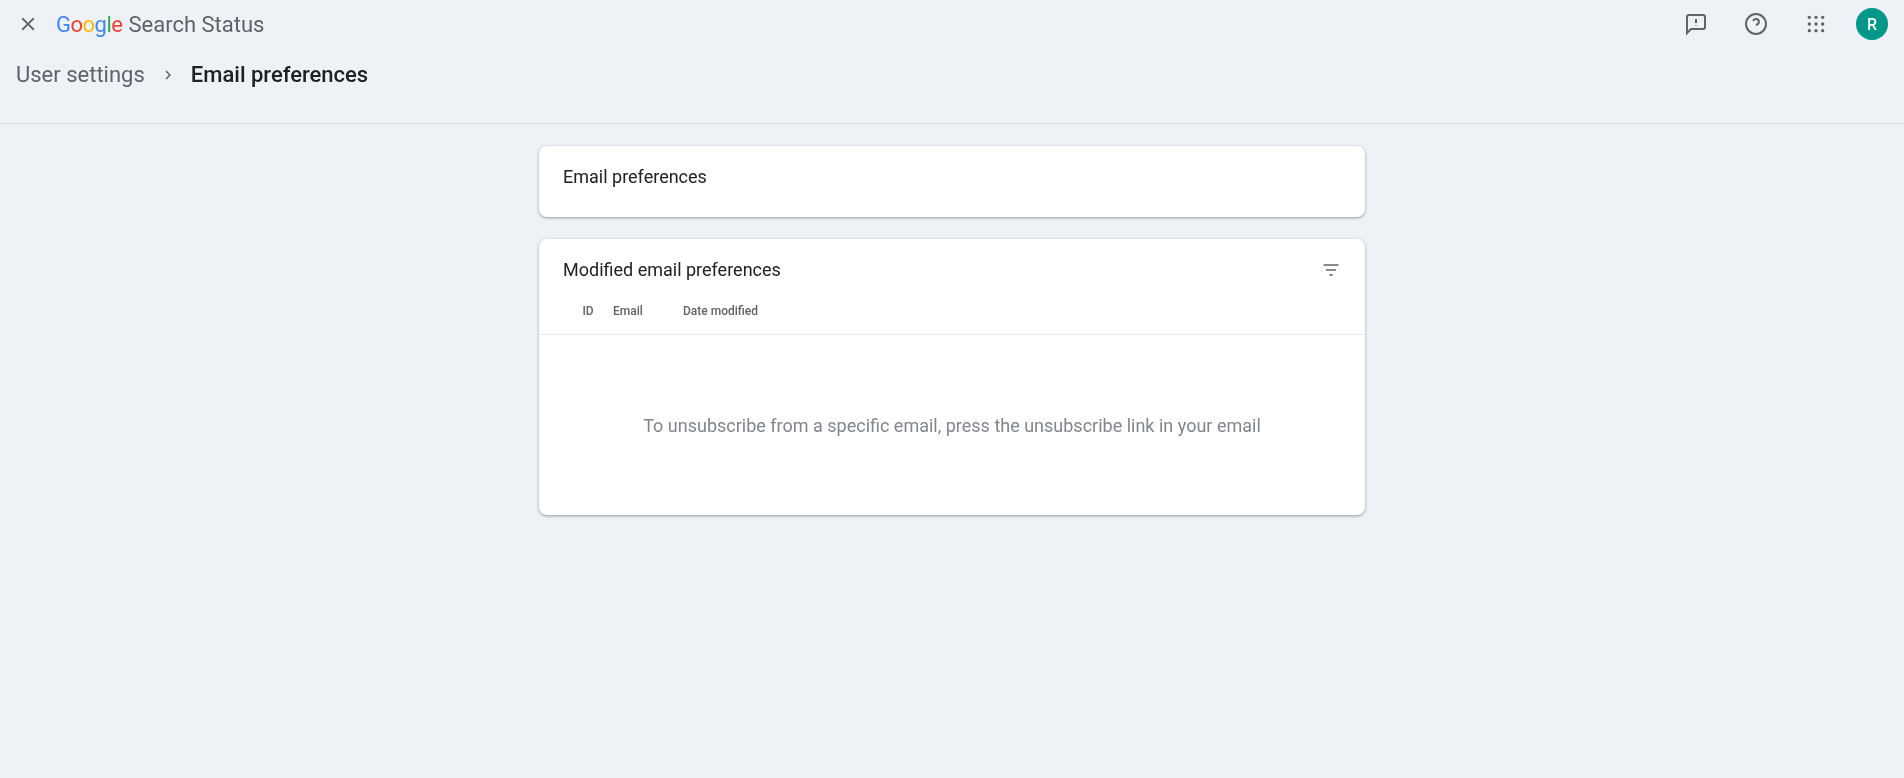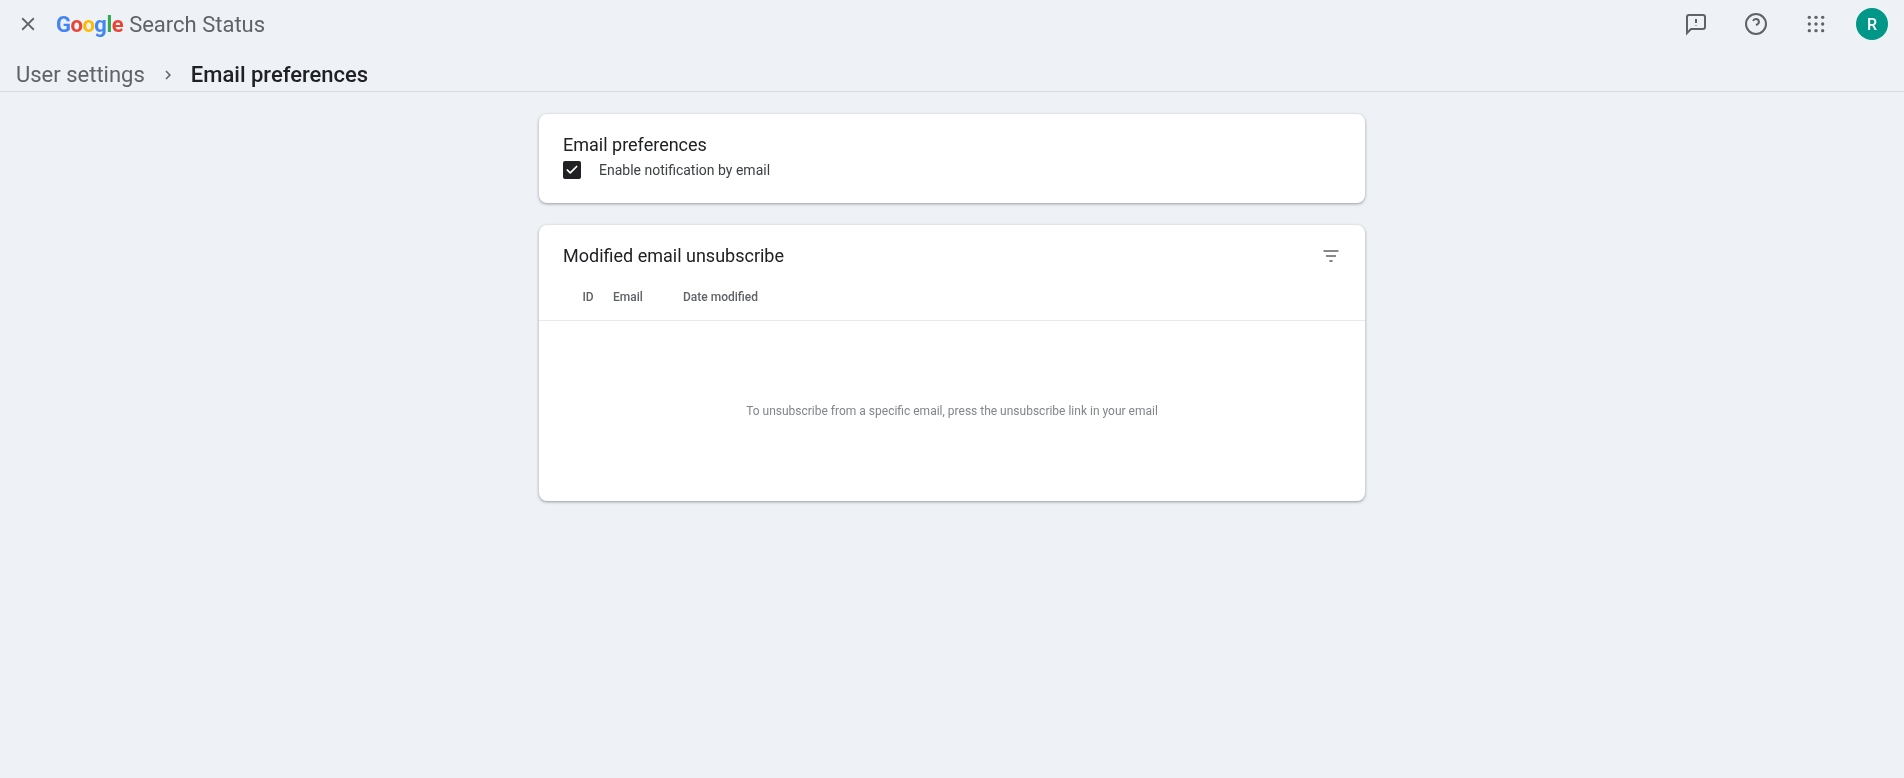--- a/index.html
+++ b/index.html
@@ -29,21 +29,21 @@
     cursor: pointer;
     color: #5f6368;
   }
   .logo-wrap {
     display: flex;
     align-items: center;
     gap: 6px;
   }
   .google-logo {
     font-size: 22px;
-    font-weight: 700;
+    font-weight: 400;
     letter-spacing: -0.5px;
   }
   .g1 { color:#4285F4; }
   .g2 { color:#EA4335; }
   .g3 { color:#FBBC05; }
   .g4 { color:#4285F4; }
   .g5 { color:#34A853; }
   .g6 { color:#EA4335; }
   .product-name {
     font-size: 22px;
@@ -69,21 +69,21 @@
     color: #fff;
     display:flex; align-items:center; justify-content:center;
     font-size:16px;
     font-weight:500;
     cursor:pointer;
   }
   .breadcrumb {
     display:flex;
     align-items:center;
     gap: 14px;
-    padding: 14px 16px 4px 16px;
+    padding: 14px 16px 36px 16px;
     font-size: 22px;
     color:#5f6368;
     border-bottom: 1px solid #dadce0;
   }
   .breadcrumb-current {
     color:#202124;
     font-weight:500;
   }
   .chevron {
     color:#5f6368;
@@ -161,21 +161,21 @@
   }
   .col-subject { flex:1; }
   .col-id { width:50px; text-align:center; }
   .col-status { width:70px; text-align:left; }
   .col-date { width:110px; text-align:left; }
   .empty-body {
     height: 180px;
     display:flex;
     align-items:center;
     justify-content:center;
-    font-size:12px;
+    font-size:18px;
     color:#80868b;
     padding: 0 24px;
   }
   svg { display:block; }
   .breadcrumb-link { cursor:pointer; }
 </style>
 </head>
 <body>
 
 <div class="header">
@@ -230,34 +230,26 @@
       </svg>
   </span>
   <span class="breadcrumb-current">Email preferences</span>
 </div>
 
 <div class="content">
 
   <div class="card">
     <div class="card-pad">
       <div class="card-title">Email preferences</div>
-      <div class="checkbox-row">
-        <div class="checkbox">
-          <svg width="14" height="14" viewBox="0 0 24 24" fill="none" stroke-width="3" stroke-linecap="round" stroke-linejoin="round">
-              <polyline points="20 6 9 17 4 12"></polyline>
-            </svg>
-        </div>
-        <span class="checkbox-label">Enable notification by email</span>
-      </div>
     </div>
   </div>
 
   <div class="card">
     <div class="card2-header">
-      <div class="card2-title">Modified email unsubscribe</div>
+      <div class="card2-title">Modified email preferences</div>
       <div class="filter-btn">
         <svg width="20" height="20" viewBox="0 0 24 24" fill="currentColor">
             <path d="M3 5h18v2H3zm3 6h12v2H6zm4 6h4v2h-4z"></path>
           </svg>
       </div>
     </div>
     <div class="table-header">
       <div class="col-id">ID</div>
       <div class="col-status">Email</div>
       <div class="col-date">Date modified</div>

